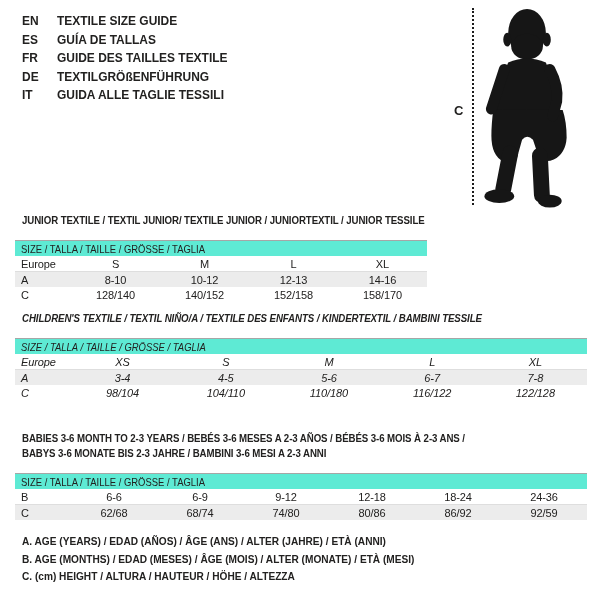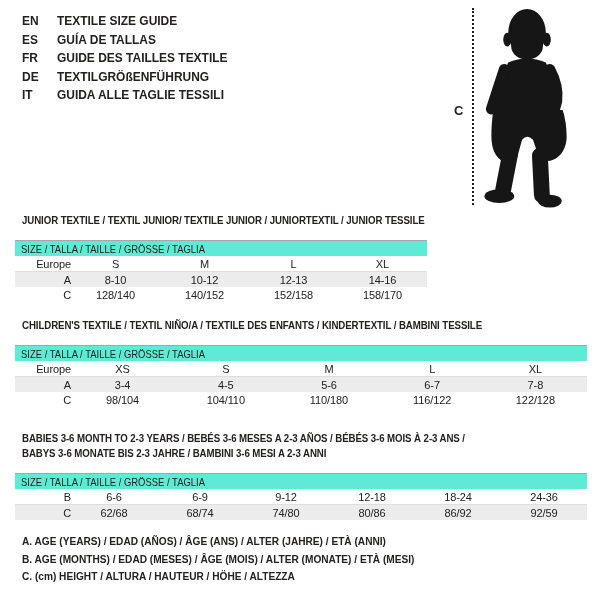--- a/index.html
+++ b/index.html
@@ -17,36 +17,36 @@
 
   
   .dotted-line{position:absolute;left:472px;top:8px;height:197px;width:0;
                border-left:2px dotted #1c1c1c;}
   .c-label{position:absolute;left:454px;top:103px;font-weight:bold;font-size:13px;}
   .baby-svg{position:absolute;left:483px;top:7px;}
 
   
   .sec{position:absolute;left:15px;}
   .sec-junior{top:214px;}
-  .sec-children{top:319px;}
+  .sec-children{top:312px;font-style:italic;}
   .sec-babies{top:431px;}
   .sec h2{margin:0 0 0 7px;font-size:11px;font-weight:bold;line-height:12px;
           letter-spacing:-0.1px;transform:scaleX(0.88);transform-origin:0 0;white-space:nowrap;}
   .sec-babies h2{line-height:15px;}
 
   table{border-collapse:collapse;table-layout:fixed;font-size:11px;}
   .sec-junior table{width:412px;margin-top:14px;}
   .sec-children table{width:572px;margin-top:14px;}
   .sec-babies table{width:572px;margin-top:12px;}
   col.lab-col{width:56px;}
   th.bar{background:#5eead4;border-top:1px solid #a6a6a6;height:15px;
          font-weight:normal;text-align:left;padding:0 0 0 6px;font-size:11px;}
   th.bar .condX{display:inline-block;transform:scaleX(0.86);transform-origin:0 50%;}
   td{height:15px;padding:0;text-align:center;font-weight:normal;letter-spacing:-0.1px;}
-  td.lab{text-align:right;padding-left:6px;}
+  td.lab{text-align:left;padding-left:6px;}
   tr.stripe td{background:#ececec;}
   tr.line td{border-bottom:1px solid #dedede;}
 
   
   .legend{position:absolute;left:22px;top:533px;font-size:11.5px;font-weight:bold;
           line-height:17.5px;transform:scaleX(0.88);transform-origin:0 0;}
   .legend div{white-space:nowrap;}
 </style>
 </head>
 <body>

